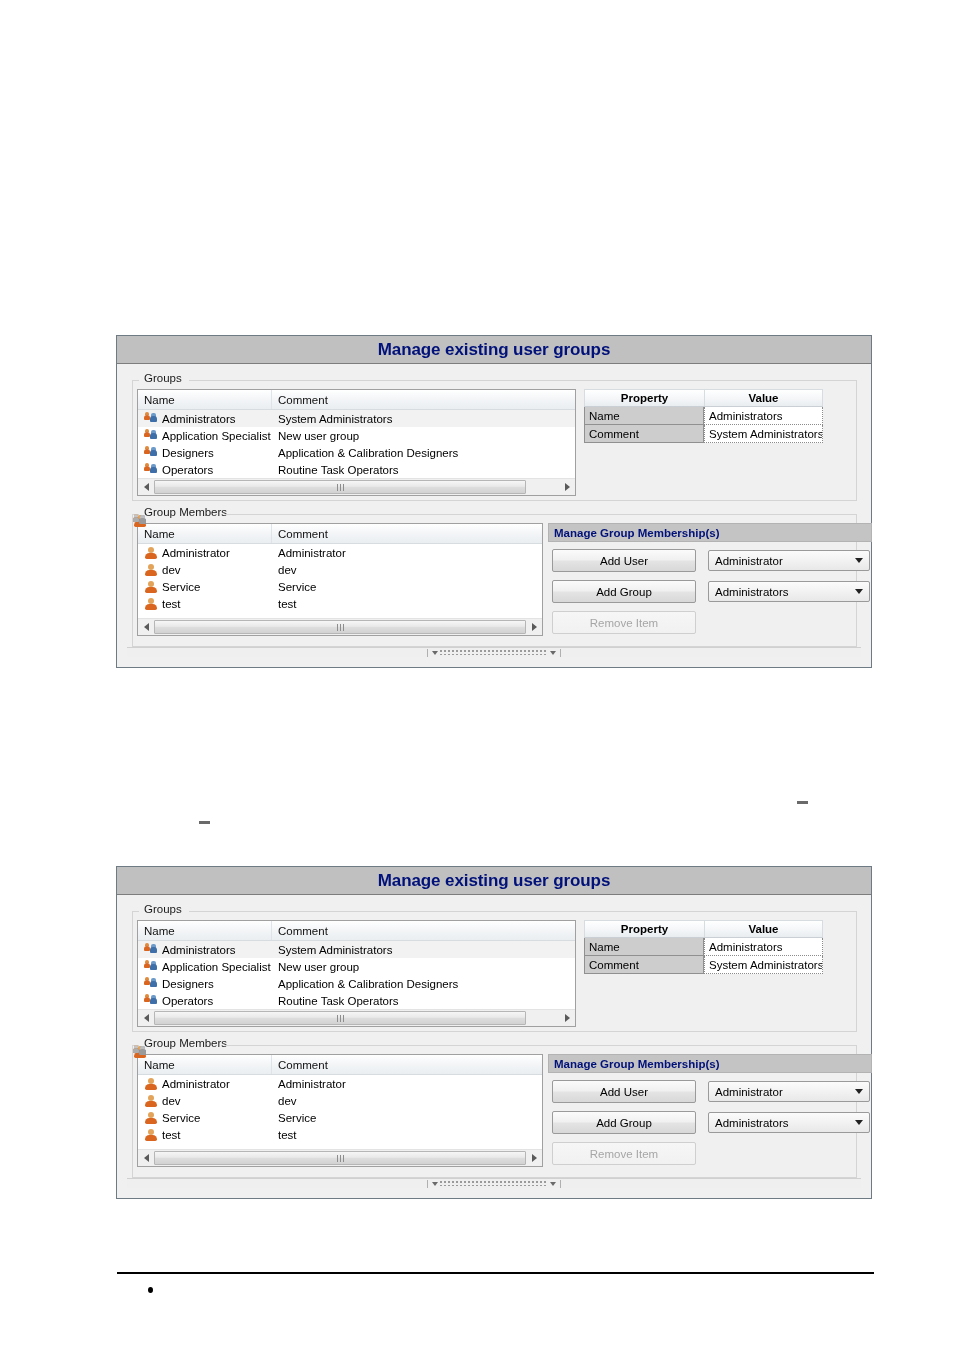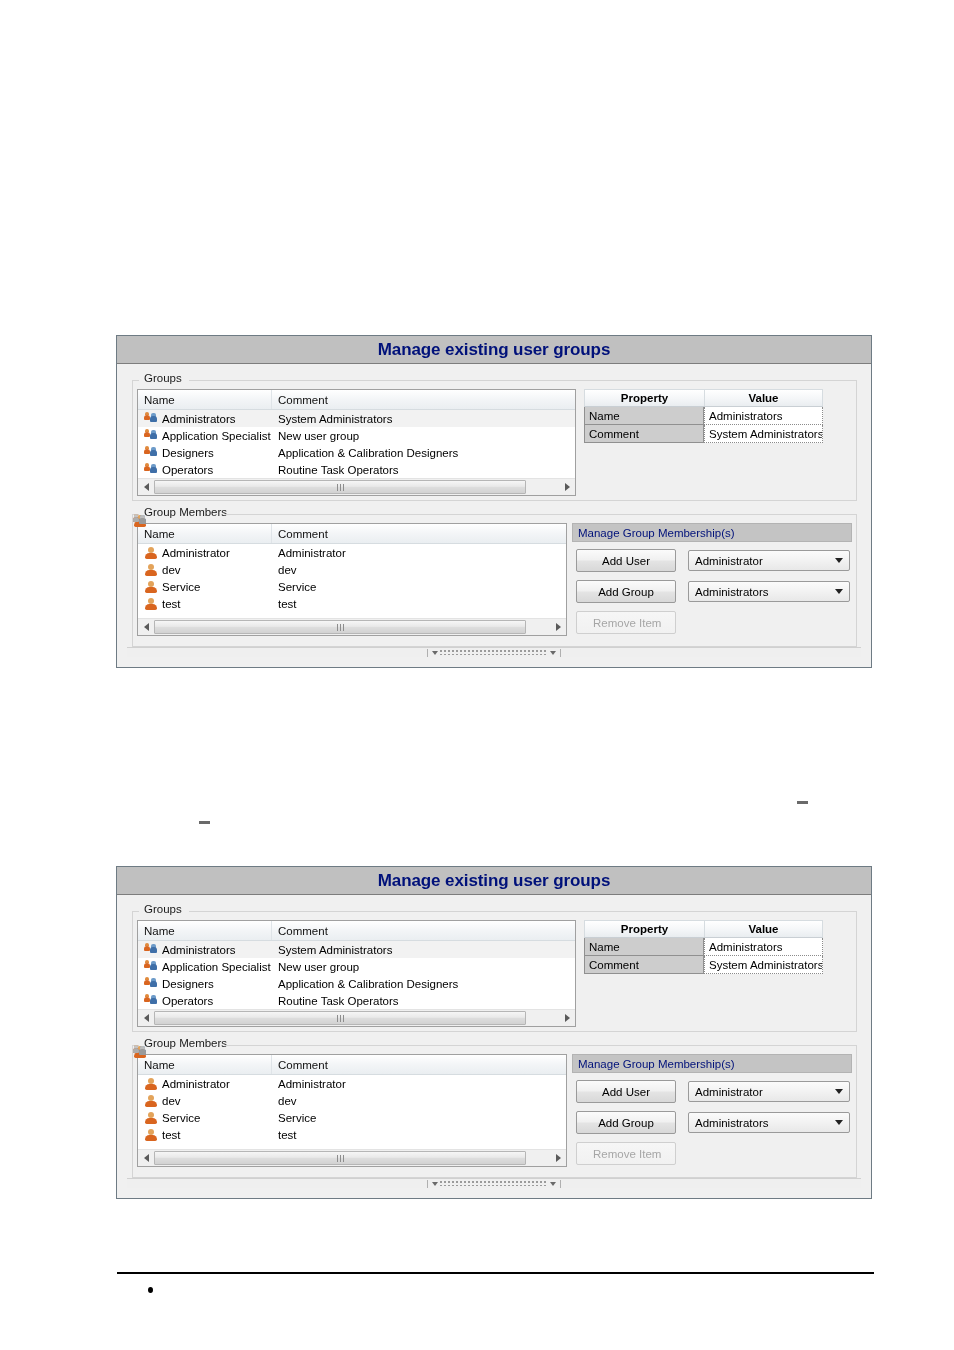--- a/index.html
+++ b/index.html
@@ -273,31 +273,31 @@
     margin-left:5px;
     box-sizing:border-box;
   }
   .mp-title{
     height:19px;
     background:#c4c4c4;
     border:1px solid #b3b3b3;
     box-sizing:border-box;
     display:flex;align-items:center;
     padding-left:5px;
-    font-size:11.5px;font-weight:normal;
+    font-size:11.5px;font-weight:bold;
     color:#00117a;
     white-space:nowrap;
   }
   .mp-body{padding:7px 2px 0 4px;}
   .mp-row{
     display:flex;align-items:center;
     margin-bottom:8px;
   }
   .btn{
-    width:100px;height:23px;
+    width:144px;height:23px;
     background:linear-gradient(to bottom,#fbfbfb 0%,#f0f0f0 48%,#e4e4e4 52%,#d8d8d8 100%);
     border:1px solid #9a9a9a;
     border-radius:2px;
     box-sizing:border-box;
     display:flex;align-items:center;
     font-size:11.5px;color:#000;
     padding-left:6px;
     white-space:nowrap;
     flex:0 0 auto;
   }

